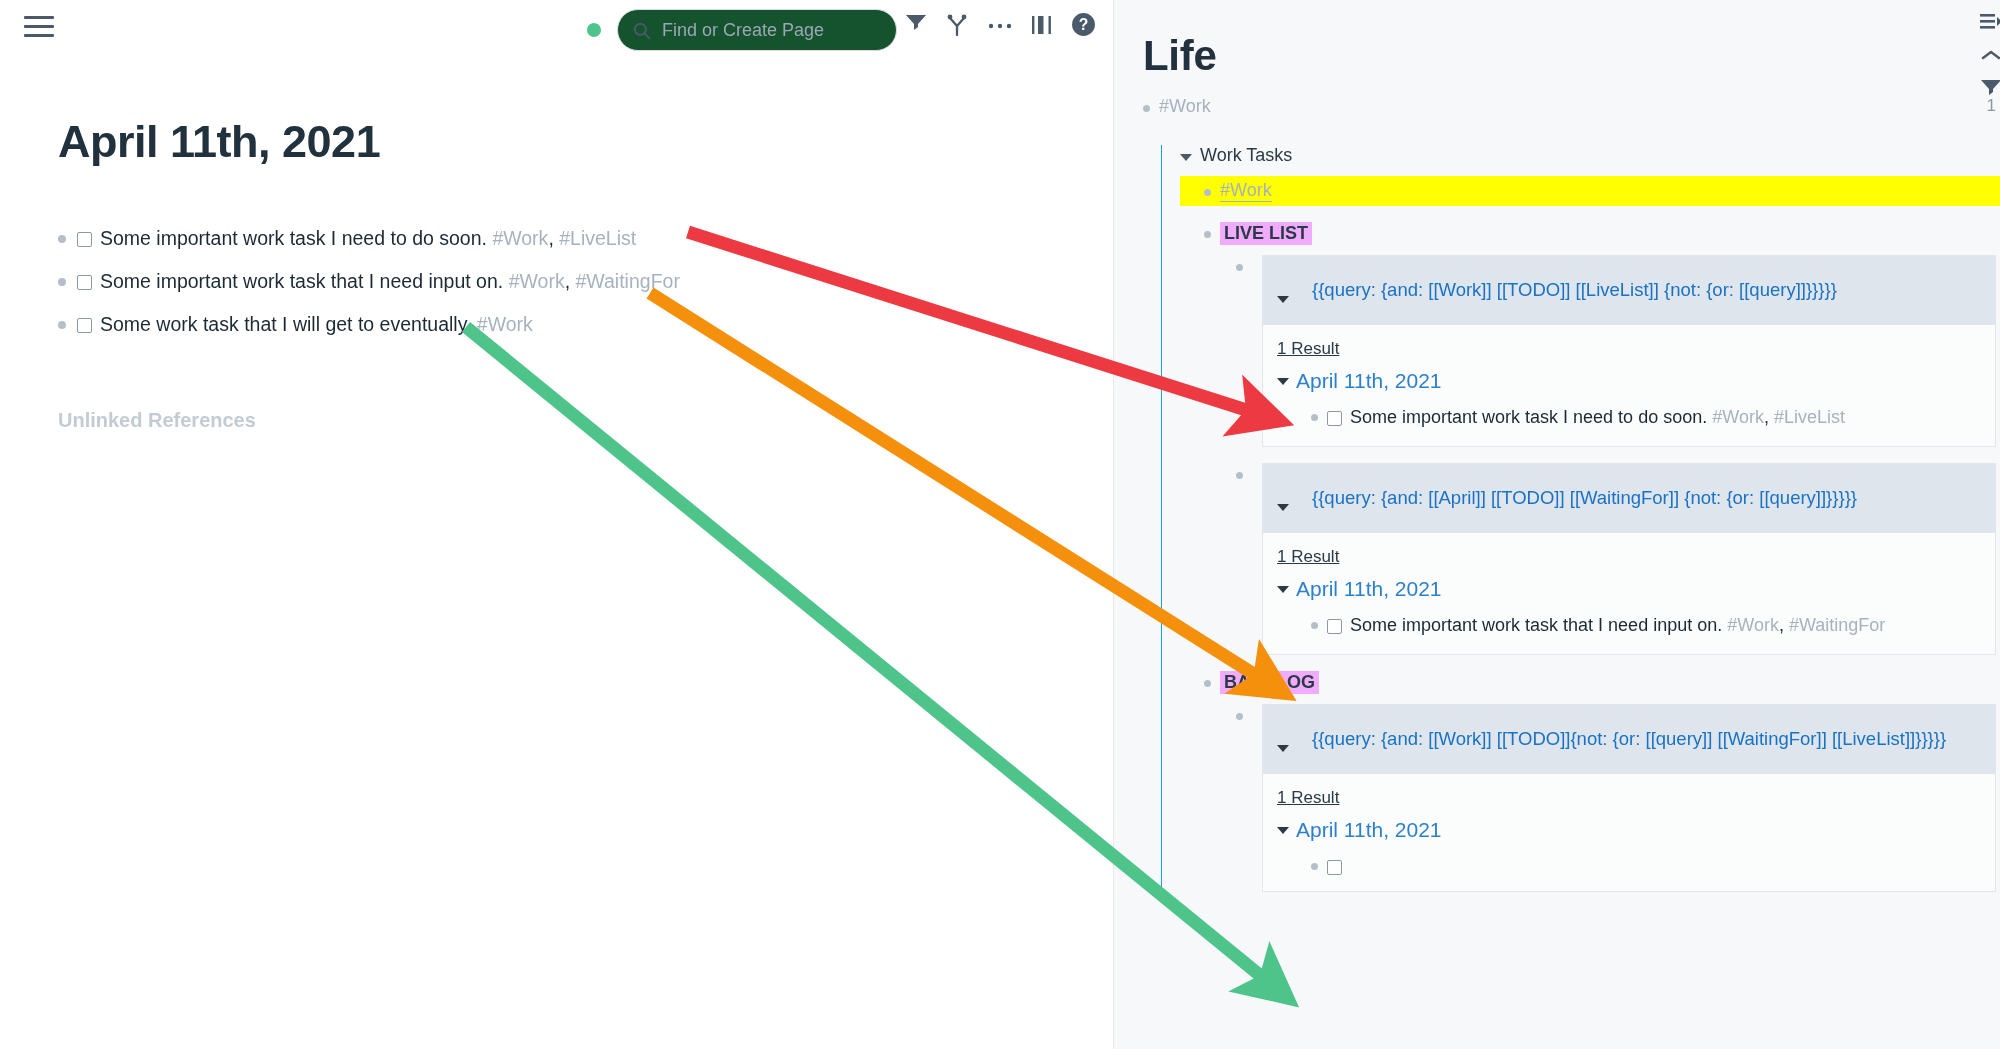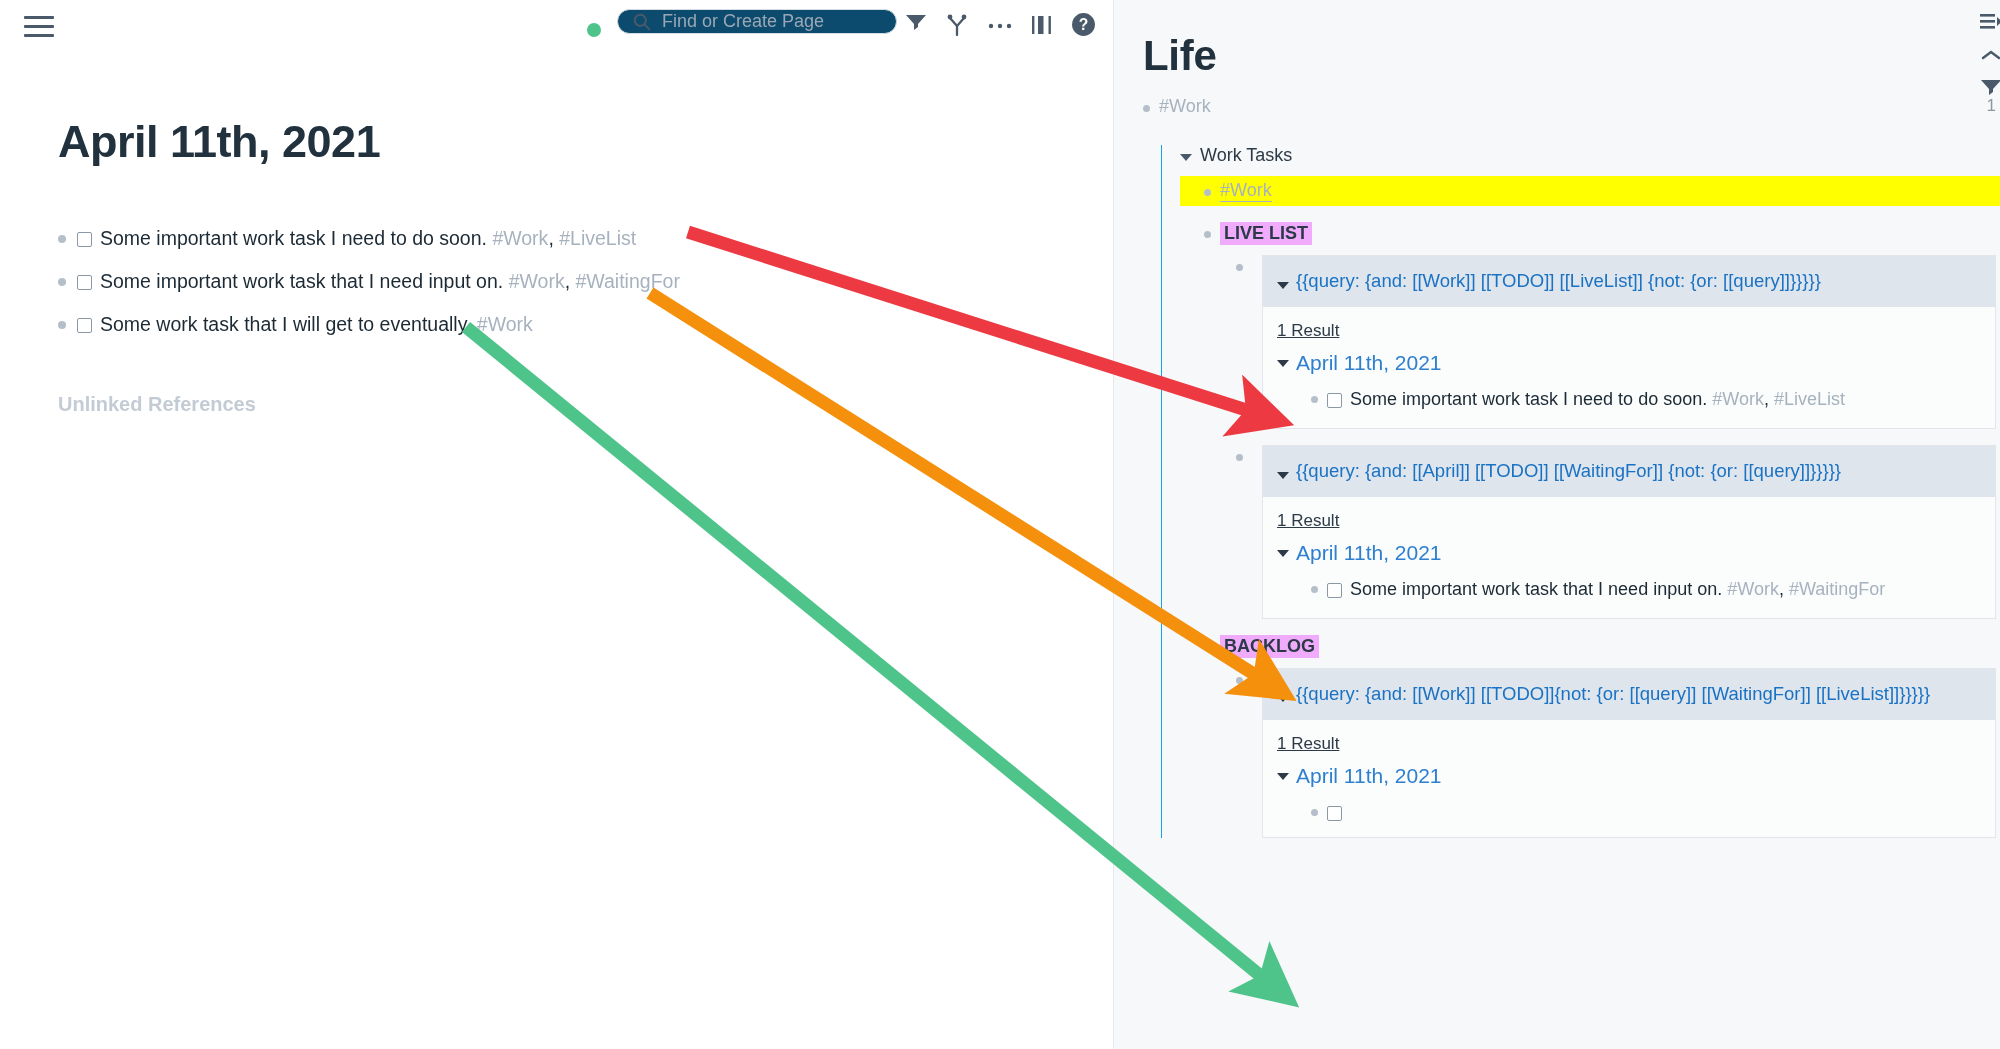--- a/index.html
+++ b/index.html
@@ -24,23 +24,23 @@
     display: block; height: 3px; background: #4a5a6a; border-radius: 1px;
     margin-bottom: 6px;
   }
   .green-dot {
     position: absolute; left: 587px; top: 23px;
     width: 14px; height: 14px; border-radius: 50%;
     background: #4fc48a;
   }
   .searchbox {
     position: absolute; left: 617px; top: 9px;
-    width: 280px; height: 25px;
+    width: 280px; height: 42px;
     border: 1px solid #d8dde3; border-radius: 21px;
-    background: #0c4a6e; display: flex; align-items: center;
+    background: #14532d; display: flex; align-items: center;
     padding-left: 14px; cursor: text;
   }
   .search-icon { width: 19px; height: 19px; flex: 0 0 auto; }
   .search-placeholder {
     margin-left: 11px; font-size: 18px; color: #9aa7b4;
     font-family: "Liberation Sans", sans-serif;
   }
   .topicons {
     position: absolute; left: 905px; top: 12px;
     display: flex; align-items: center; gap: 18px;
@@ -66,21 +66,21 @@
     margin: 9px 11px 0 0; flex: 0 0 auto;
   }
   .chk {
     width: 15px; height: 15px; border: 1.6px solid #8b99a7;
     border-radius: 2px; margin: 6px 8px 0 0; flex: 0 0 auto;
     background: #fff; cursor: pointer;
   }
   .tag { color: #a7b2bf; }
   .comma { color: #1c2a35; }
   .unlinked {
-    margin-top: 56px; font-size: 20px; font-weight: bold; color: #c3cbd4;
+    margin-top: 72px; font-size: 20px; font-weight: bold; color: #c3cbd4;
     cursor: pointer;
   }
 
   
   .sidebar {
     position: absolute; left: 1113px; top: 0; width: 908px; height: 1049px;
     background: #f7f8f9; border-left: 1px solid #e6e9ec;
     overflow: hidden;
   }
   .sb-icons {
@@ -132,21 +132,21 @@
   }
 
   .qwrap {
     margin: 10px 0 0 56px; display: flex; align-items: flex-start;
   }
   .qcard {
     flex: 1; border: 1px solid #e2e6ea; background: #fbfcfc;
     margin-left: 10px; margin-right: 25px;
   }
   .qheader {
-    background: #dee5ec; padding: 13px 14px; display: flex; align-items: center;
+    background: #dee5ec; padding: 22px 14px; display: flex; align-items: flex-end; gap: 16px;
   }
   .qcaret {
     width: 0; height: 0; border-left: 6px solid transparent;
     border-right: 6px solid transparent; border-top: 7px solid #2b3a46;
     margin: 9px 7px 0 0; flex: 0 0 auto; cursor: pointer;
   }
   .qtext {
     color: #1a72c4; font-size: 18.5px; line-height: 1.35; cursor: pointer;
   }
   .qresult { padding: 14px 14px 6px 14px; font-size: 17px; color: #2b3a46; text-decoration: underline; }

